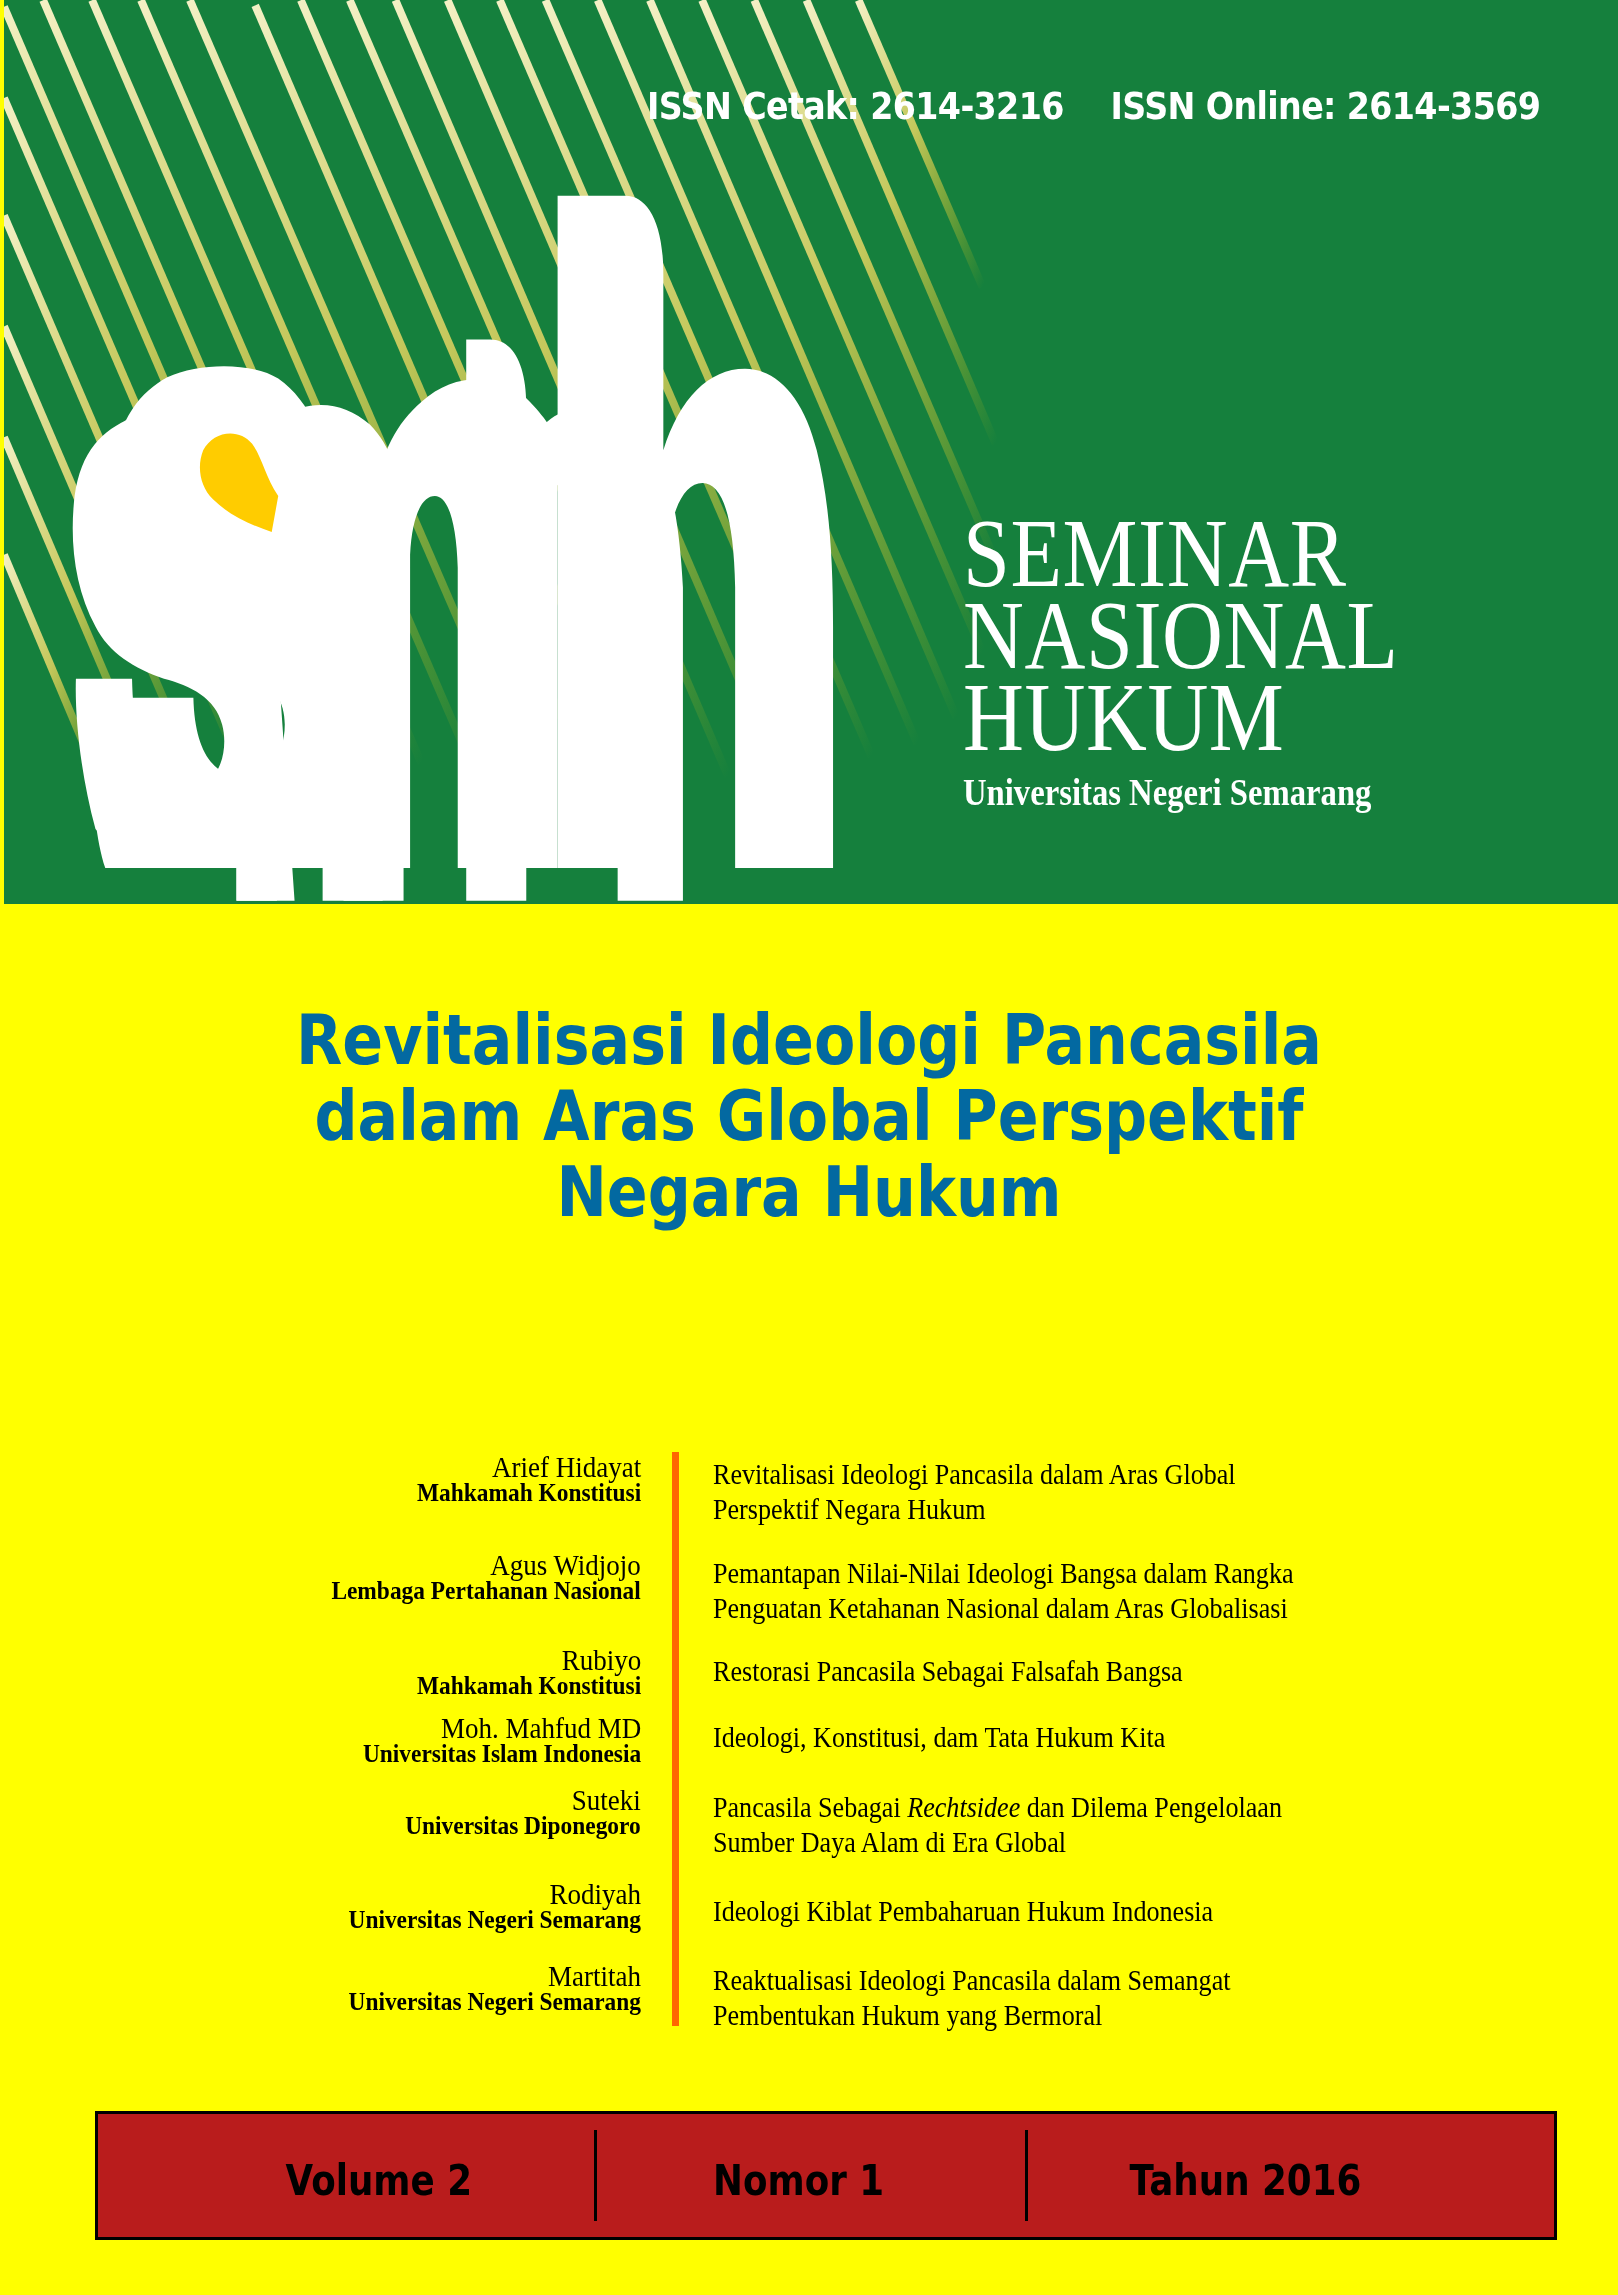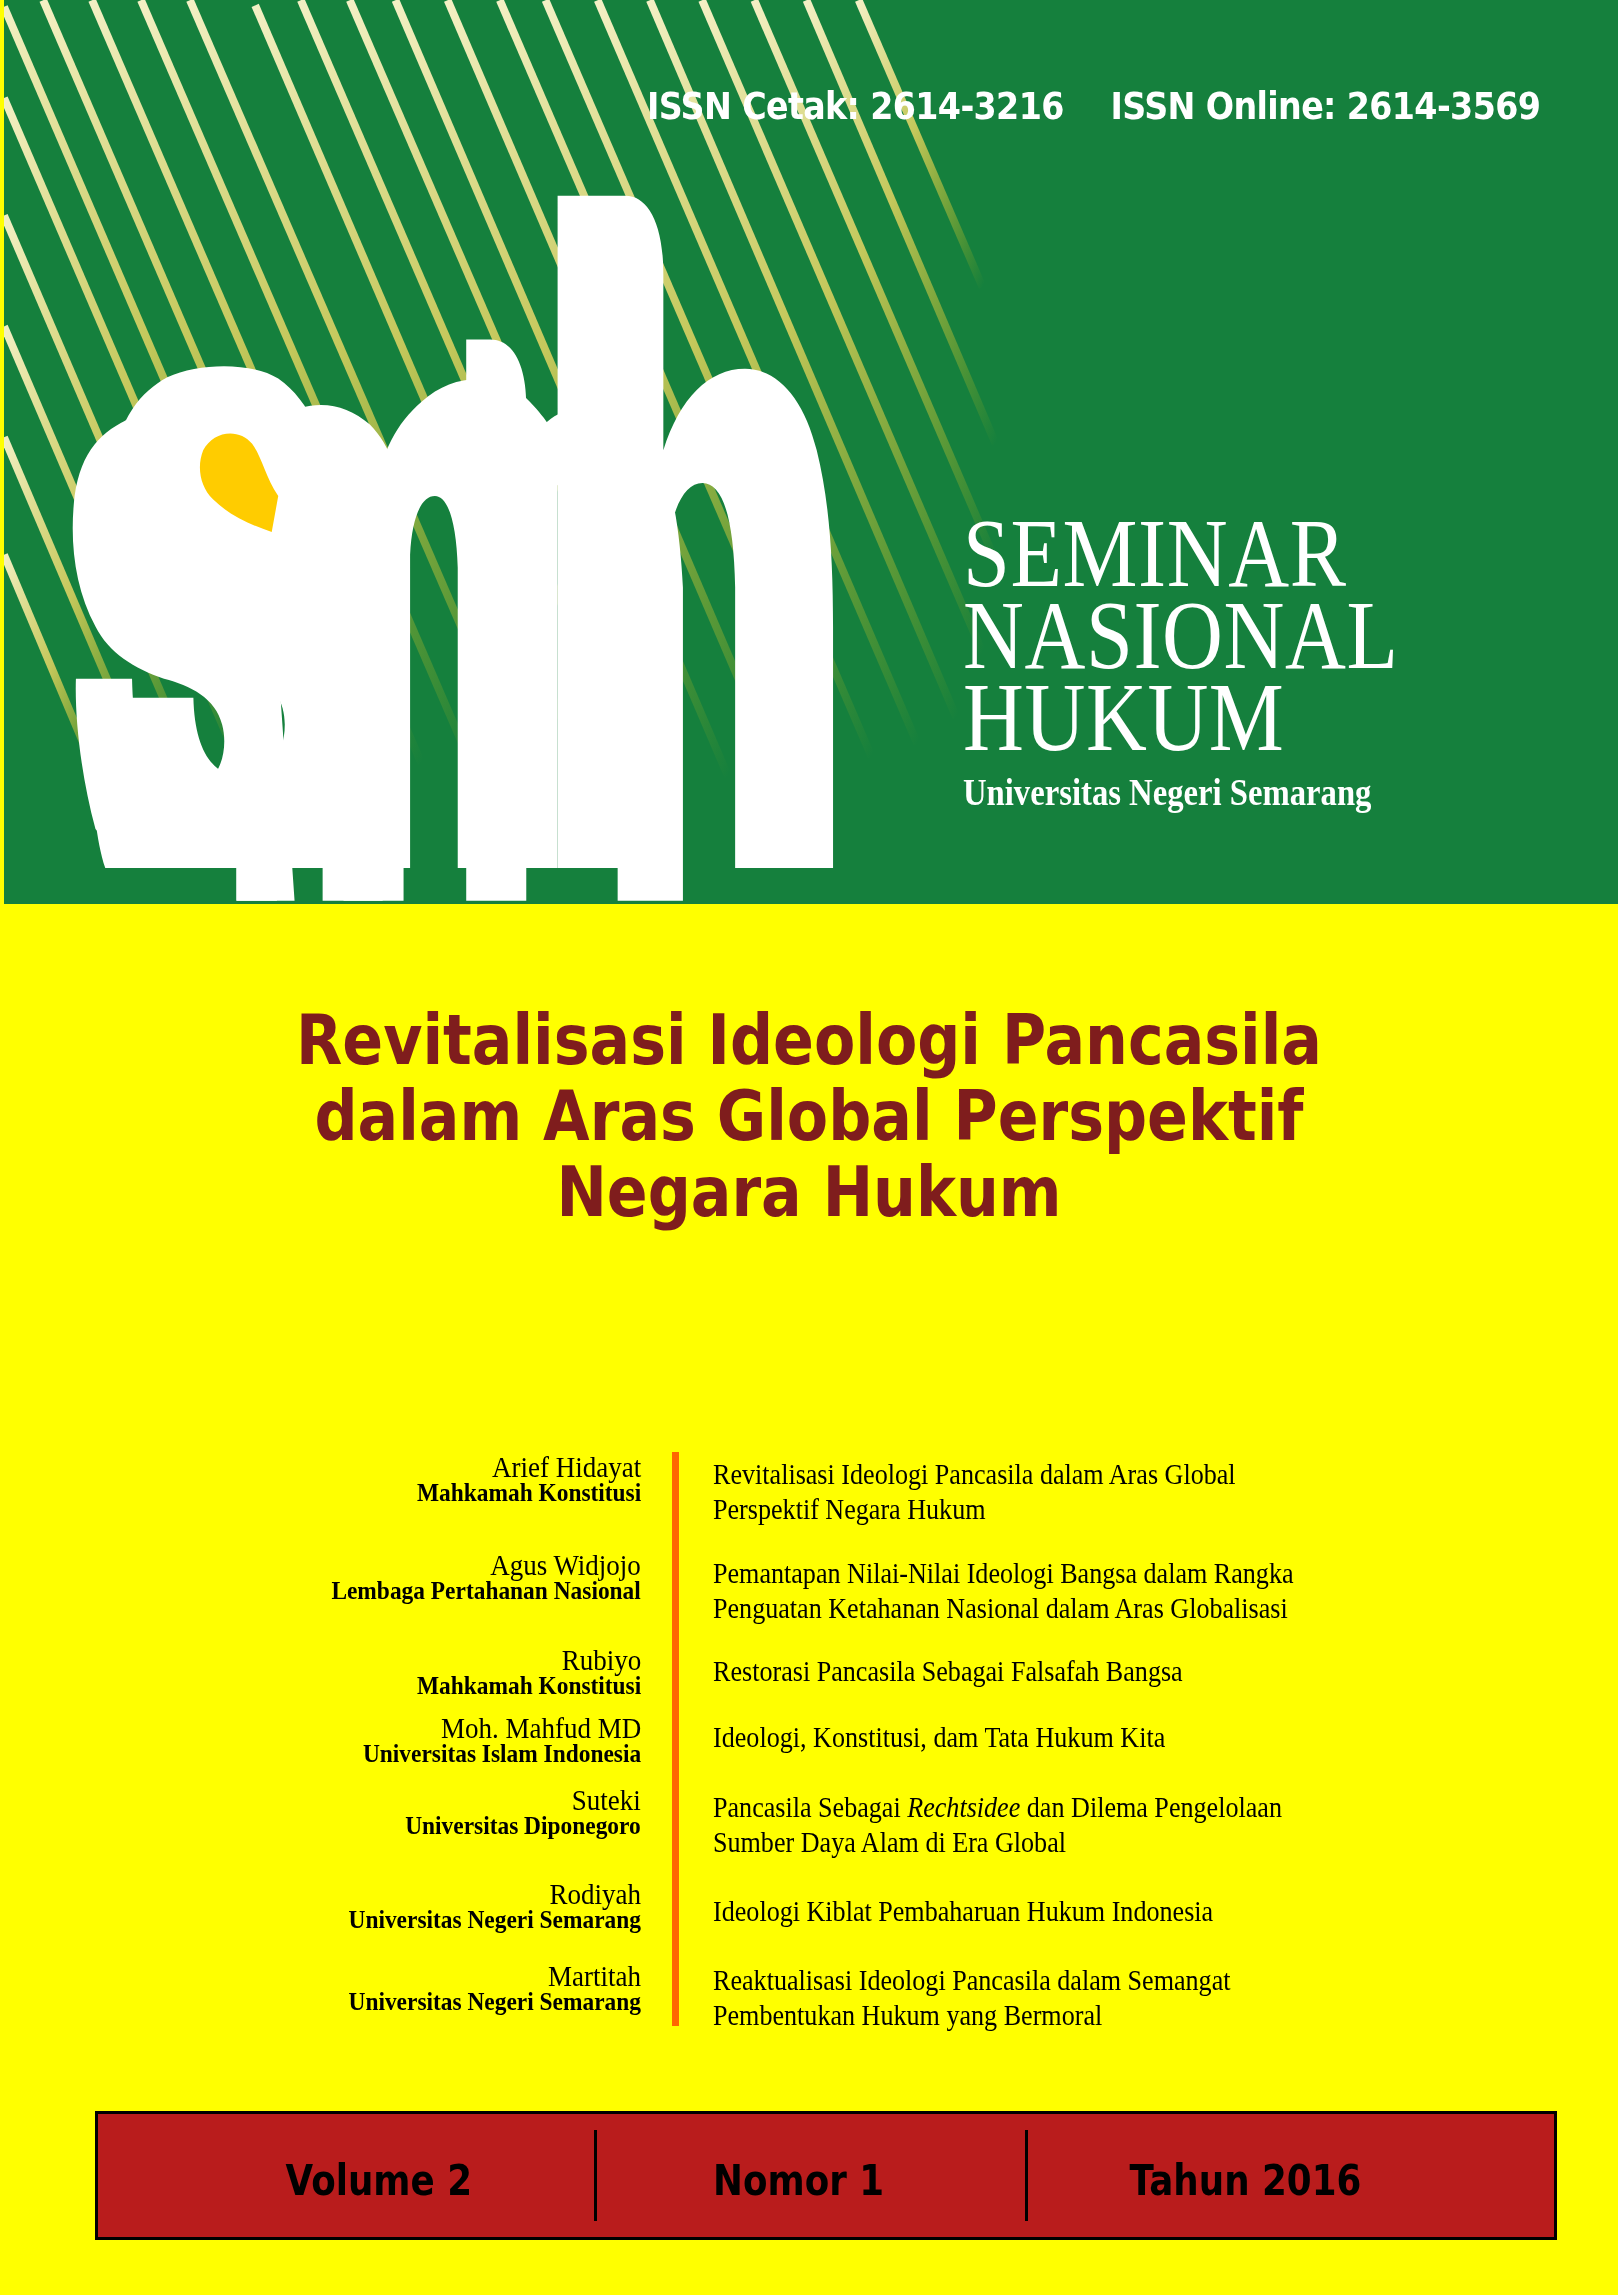--- a/index.html
+++ b/index.html
@@ -6,21 +6,21 @@
     body { width: 1618px; height: 2295px; position: relative; overflow: hidden; background: #FFFF00; }
     .top-band { position: absolute; left: 4px; top: 0; width: 1618px; height: 904px; background: #15803d; overflow: hidden; }
     .stripes { position: absolute; left: 0; top: 0; width: 1618px; height: 904px; }
     .issn { position: absolute; top: 85px; left: 643px; font-family: "DejaVu Sans", sans-serif; font-weight: bold; color: #ffffff; font-size: 37px; letter-spacing: -0.7px; transform: scaleX(0.9); transform-origin: left top; white-space: nowrap; }
     .issn span { display: inline-block; }
     .issn .sep { width: 52px; }
     .logo-svg { position: absolute; left: 0; top: 0; }
     .wordmark { position: absolute; left: 959px; top: 512px; font-family: "Liberation Serif", serif; color: #ffffff; transform: scaleX(0.86); transform-origin: left top; }
     .wordmark .line { font-size: 98px; line-height: 82px; letter-spacing: 0.7px; white-space: nowrap; }
     .wordmark .sub { font-size: 38px; line-height: 42px; font-weight: bold; margin-top: 13px; white-space: nowrap; }
-    .main-title { position: absolute; top: 1002px; left: 0; width: 1618px; text-align: center; font-family: "DejaVu Sans", sans-serif; font-weight: bold; color: #7f1d1d; font-size: 70px; line-height: 76px; }
+    .main-title { position: absolute; top: 1002px; left: 0; width: 1618px; text-align: center; font-family: "DejaVu Sans", sans-serif; font-weight: bold; color: #0369a1; font-size: 70px; line-height: 76px; }
     .main-title .t { display: block; transform: scaleX(0.86); }
     .divider { position: absolute; left: 672px; top: 1452px; width: 6.5px; height: 574px; background: #FF6600; }
     .author { position: absolute; right: 977px; text-align: right; white-space: nowrap; transform: scaleX(0.9); transform-origin: right top; }
     .author .name { font-size: 30px; line-height: 26px; display: block; }
     .author .inst { font-size: 26px; line-height: 26px; font-weight: bold; display: block; }
     .paper { position: absolute; left: 713px; font-size: 29px; line-height: 35px; white-space: nowrap; transform: scaleX(0.9); transform-origin: left top; }
     .paper em { font-style: italic; }
     .footer-box { position: absolute; left: 95px; top: 2111px; width: 1456px; height: 123px; border: 3.9px solid #000; background: #b91c1c; }
     .footer-item { position: absolute; top: 42px; font-family: "DejaVu Sans", sans-serif; font-weight: bold; font-size: 42px; color: #000; transform: scaleX(0.85); white-space: nowrap; }
     .footer-div { position: absolute; top: 15.7px; width: 2.6px; height: 91px; background: #000; }

